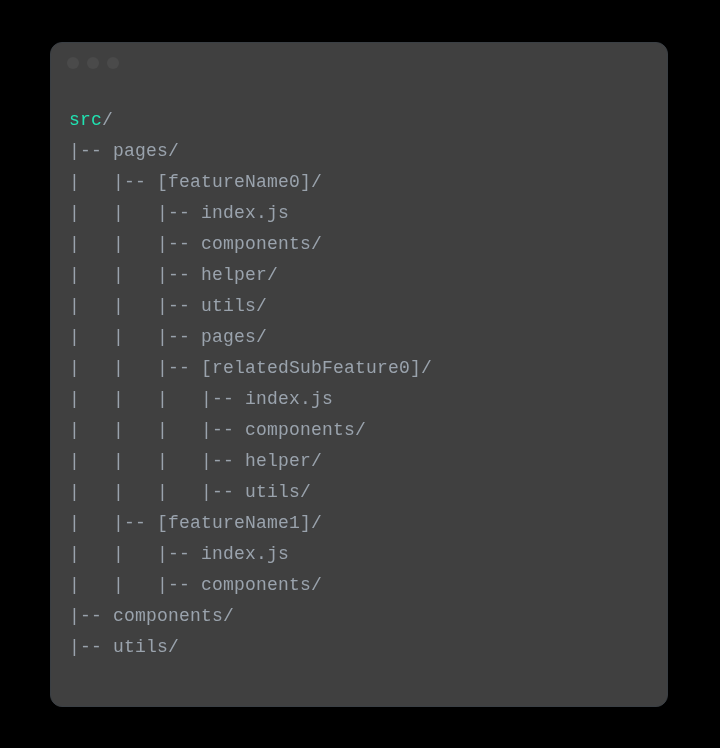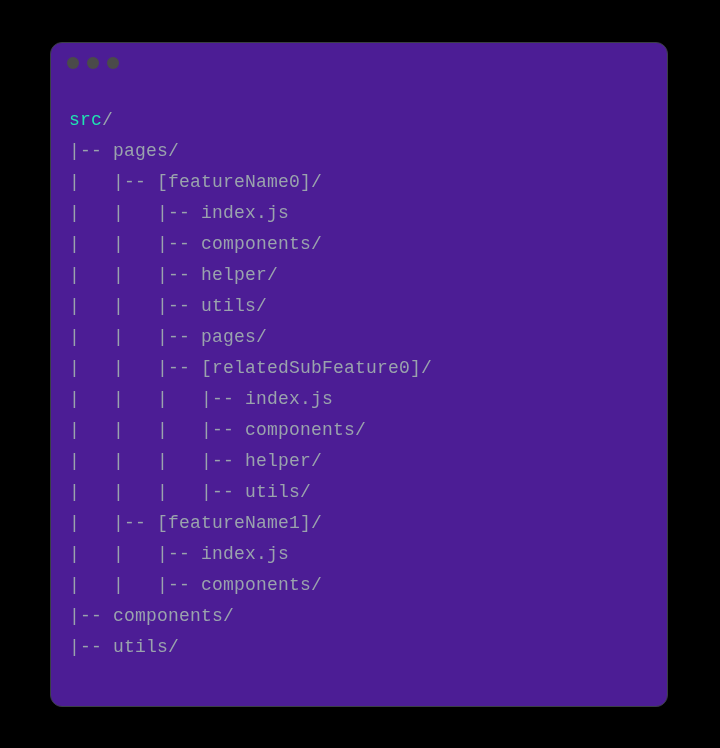--- a/index.html
+++ b/index.html
@@ -12,21 +12,21 @@
     font-family:ui-monospace,SFMono-Regular,Menlo,Consolas,"Liberation Mono",monospace;
   }
   .window{
     position:absolute;
     left:50px;
     top:42px;
     width:618px;
     height:665px;
     border:1px solid #3a3f44;
     border-radius:12px;
-    background:#4c1d95;
+    background:#404040;
     box-sizing:border-box;
   }
   .titlebar{
     height:40px;
     display:flex;
     align-items:center;
     padding-left:16px;
     gap:8px;
   }
   .dot{

